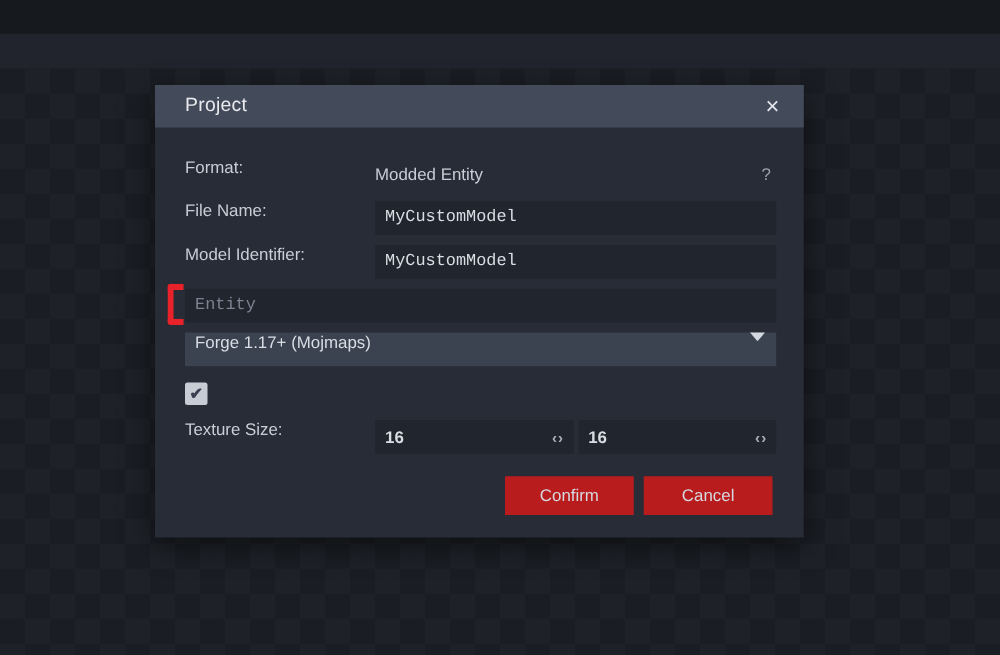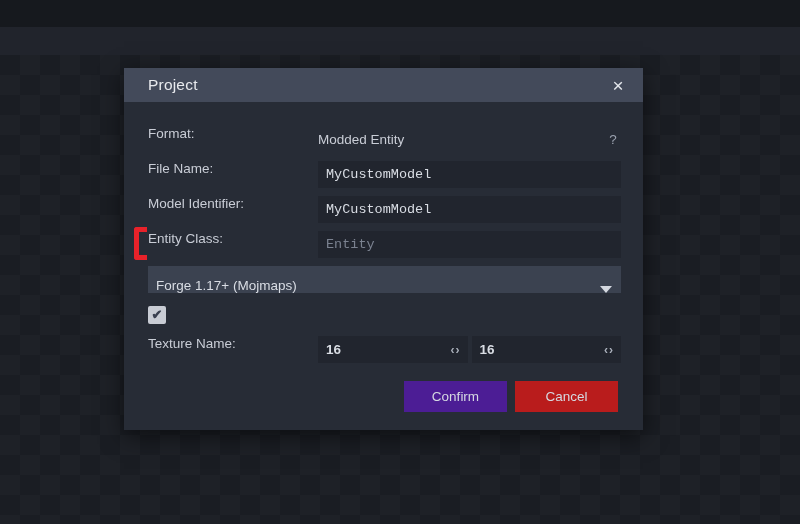--- a/index.html
+++ b/index.html
@@ -92,21 +92,20 @@
 
   .dialog-body {
     padding: 14px 22px 0 24px;
   }
 
   .form-row {
     display: flex;
     align-items: center;
     height: 35px;
     position: relative;
-    gap: 18px;
   }
 
   .form-label {
     width: 152px;
     flex: 0 0 152px;
     color: #c9cdd6;
     font-size: 13.5px;
   }
 
   .field-zone {
@@ -142,21 +141,21 @@
     font-size: 13.5px;
     padding: 0 8px;
   }
   .text-input::placeholder { color: #7b8290; }
 
   .select-box {
     width: 100%;
     height: 27px;
     background: #3b4250;
     display: flex;
-    align-items: flex-end;
+    align-items: flex-start;
     padding: 0 9px 0 8px;
     cursor: pointer;
   }
   .select-value {
     flex: 1 1 auto;
     color: #d9dde4;
     font-size: 13.5px;
   }
   .caret-down-icon {
     width: 0; height: 0;
@@ -235,21 +234,21 @@
     min-width: 103px;
     padding: 0 18px;
     background: #b91c1c;
     border: none;
     color: #d5d9e1;
     font-family: "Liberation Sans", sans-serif;
     font-size: 13.5px;
     cursor: pointer;
   }
   .dialog-button.primary {
-    background: #4c1d95;
+    background: #b91c1c;
   }
 </style>
 </head>
 <body>
 
 <div id="app-background"></div>
 <div id="top-bar-dark"></div>
 <div id="top-bar-toolbar"></div>
 <div id="checker-area"></div>
 
@@ -278,21 +277,20 @@
     </div>
 
     <div class="form-row">
       <span class="form-label">Model Identifier:</span>
       <span class="field-zone">
         <input class="text-input" type="text" value="MyCustomModel" style="">
       </span>
     </div>
 
     <div class="form-row">
-      <span class="form-label">Entity Class:</span>
       <span class="field-zone">
         <input class="text-input" type="text" placeholder="Entity" style="">
       </span>
     </div>
 
     <div class="form-row">
       <span class="field-zone">
         <span class="select-box">
           <span class="select-value">Forge 1.17+ (Mojmaps)</span>
           <span class="caret-down-icon"></span>
@@ -302,21 +300,21 @@
 
     <div class="form-row">
       <span class="field-zone">
         <span class="checkbox">
           <span class="checkbox-tick">✔</span>
         </span>
       </span>
     </div>
 
     <div class="form-row">
-      <span class="form-label">Texture Name:</span>
+      <span class="form-label">Texture Size:</span>
       <span class="field-zone">
         <span class="numeric-pair">
           <span class="numeric-input">
             <span class="numeric-value">16</span>
             <span class="stepper-icon">‹›</span>
           </span>
           <span class="numeric-input">
             <span class="numeric-value">16</span>
             <span class="stepper-icon">‹›</span>
           </span>

